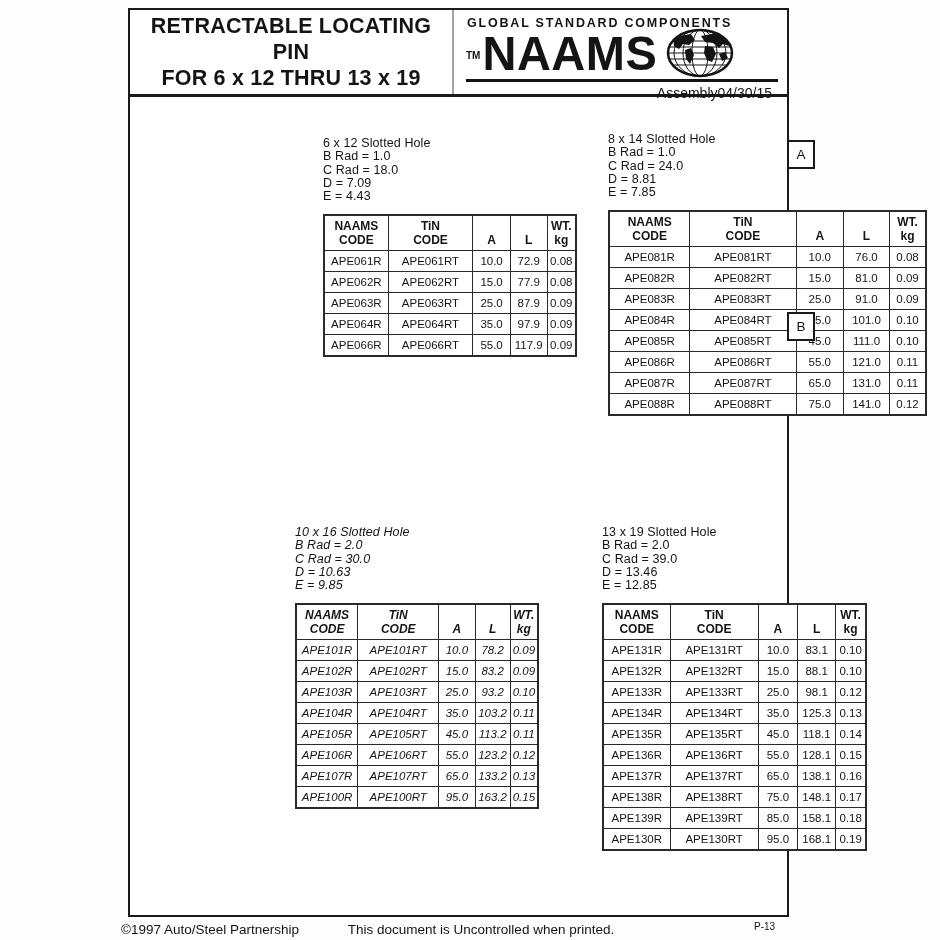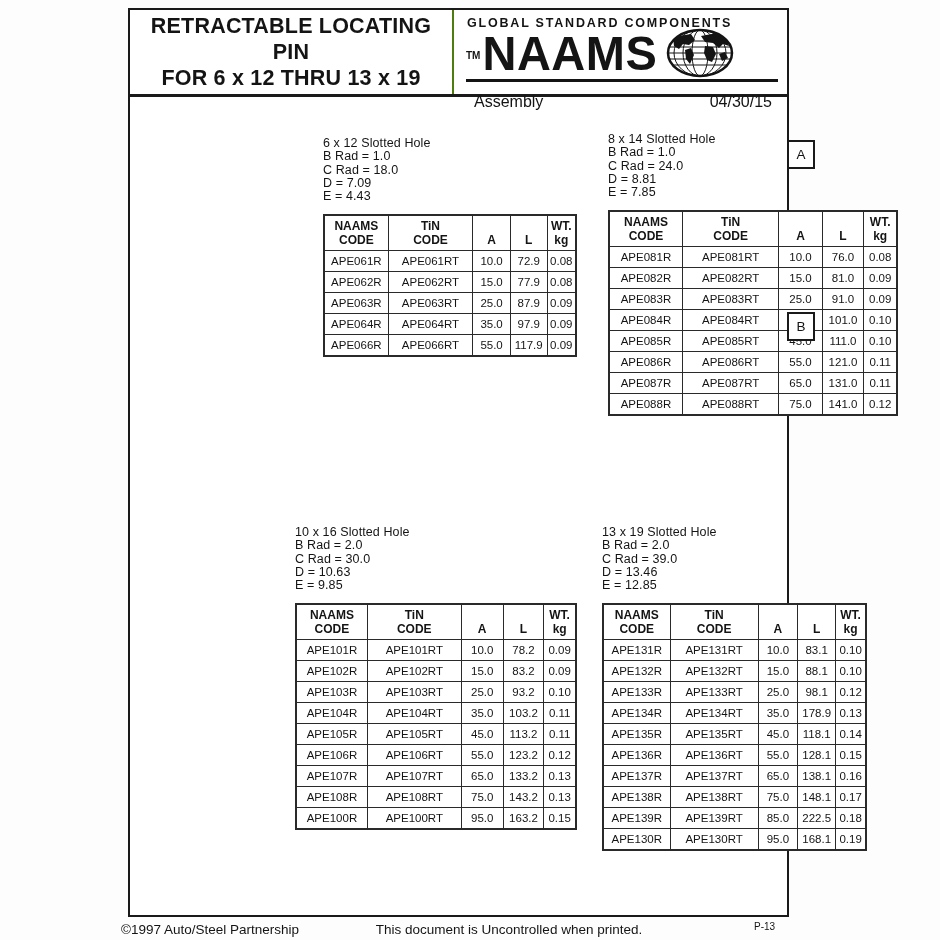--- a/index.html
+++ b/index.html
@@ -11,57 +11,57 @@
     font-family:"Liberation Sans", sans-serif;
     overflow:hidden;
   }
   .sheet {
     position:absolute; left:128px; top:8px; width:661px; height:909px;
     border:2px solid #1a1a1a; background:#fff;
   }
   
   .header { display:flex; height:87px; border-bottom:3px solid #1a1a1a; }
   .title-box {
-    width:324px; border-right:2px solid #4d7c0f;
+    width:324px; border-right:2px solid #a3a3a3;
     display:flex; flex-direction:column; justify-content:center; align-items:center;
     text-align:center; font-weight:bold; font-size:21.5px; line-height:1.22;
     letter-spacing:0.2px; padding:2px 2px;
   }
   .logo-box { flex:1; padding:5px 9px 0 12px; display:flex; flex-direction:column; }
   .tagline {
     font-weight:bold; font-size:12.5px; letter-spacing:1.8px; white-space:nowrap;
     margin:1px 0 0 1px;
   }
   .brand-row {
     display:flex; align-items:center; border-bottom:3px solid #141414;
     padding:0 0 1px 0; height:52px;
   }
   .tm { font-size:10px; font-weight:bold; align-self:center; margin:3px 2px 0 0; }
   .brand-name {
     font-size:47px; font-weight:800; letter-spacing:0.5px; line-height:0.9;
     transform:scaleY(1.02);
   }
   .globe { margin-left:8px; margin-top:1px; }
   .sub-row {
-    display:flex; justify-content:space-between; align-items:center;
-    font-size:16px; padding:3px 6px 0 8px;margin-top:8px;
+    display:flex; justify-content:flex-end; align-items:center;
+    font-size:14px; padding:3px 6px 0 8px;
   }
   
   .marker {
     position:absolute; width:28px; height:29px; background:#fff;
     border:2px solid #1a1a1a; display:flex; align-items:center; justify-content:center;
     font-size:13.5px; z-index:5;
   }
   #marker-a { left:787px; top:140px; }
   #marker-b { left:787px; top:312px; }
   
   .tgroup { position:absolute; }
   #g1 { left:193px; top:127px; width:254px; }
-  #g2 { left:478px; top:123px; width:290px; }
-  #g3 { left:165px; top:516px; width:282px; }
+  #g2 { left:478px; top:123px; width:319px; }
+  #g3 { left:165px; top:516px; width:244px;font-style:italic; }
   #g4 { left:472px; top:516px; width:265px; }
   .caption { font-size:12.5px; line-height:13.3px; letter-spacing:0.1px; }
   .caption div { white-space:nowrap; }
   table {
     border-collapse:collapse; table-layout:fixed; width:100%;
     margin-top:11px; background:#fff;
     border:2px solid #2a2a2a;
   }
   th, td {
     border:1px solid #2a2a2a; text-align:center; vertical-align:middle;
@@ -71,21 +71,21 @@
   th div { line-height:13.5px; }
   td { font-size:11.5px; height:21px; padding:1px 2px; }
   .col-naams-code { width:25.5%; }
   .col-tin-code   { width:33.5%; }
   .col-a          { width:15%; }
   .col-l          { width:14.5%; }
   .col-wt-kg      { width:11.5%; }
   
   .footer { position:absolute; left:0; top:919px; width:904px; height:21px; font-size:13.5px; }
   .footer .copyright { position:absolute; left:121px; top:3px; }
-  .footer .notice    { position:absolute; left:509px; top:3px; transform:translateX(-50%); white-space:nowrap;text-align:center; }
+  .footer .notice    { position:absolute; left:481px; top:3px; transform:translateX(-50%); white-space:nowrap;text-align:center; }
   .footer .pageno    { position:absolute; left:754px; top:2px; font-size:10px; }
 </style>
 </head>
 <body>
 
 <div class="sheet">
 
   <div class="header">
     <div class="title-box">
       <div>RETRACTABLE LOCATING PIN</div>
@@ -388,27 +388,20 @@
             <td>0.12</td>
           </tr>
           <tr>
             <td>APE107R</td>
             <td>APE107RT</td>
             <td>65.0</td>
             <td>133.2</td>
             <td>0.13</td>
           </tr>
           <tr>
-            <td>APE108R</td>
-            <td>APE108RT</td>
-            <td>75.0</td>
-            <td>143.2</td>
-            <td>0.13</td>
-          </tr>
-          <tr>
             <td>APE100R</td>
             <td>APE100RT</td>
             <td>95.0</td>
             <td>163.2</td>
             <td>0.15</td>
           </tr>
         </tbody>
       </table>
   </div>
   <div class="tgroup" id="g4">
@@ -468,21 +461,21 @@
             <td>APE133R</td>
             <td>APE133RT</td>
             <td>25.0</td>
             <td>98.1</td>
             <td>0.12</td>
           </tr>
           <tr>
             <td>APE134R</td>
             <td>APE134RT</td>
             <td>35.0</td>
-            <td>178.9</td>
+            <td>125.3</td>
             <td>0.13</td>
           </tr>
           <tr>
             <td>APE135R</td>
             <td>APE135RT</td>
             <td>45.0</td>
             <td>118.1</td>
             <td>0.14</td>
           </tr>
           <tr>
@@ -503,21 +496,21 @@
             <td>APE138R</td>
             <td>APE138RT</td>
             <td>75.0</td>
             <td>148.1</td>
             <td>0.17</td>
           </tr>
           <tr>
             <td>APE139R</td>
             <td>APE139RT</td>
             <td>85.0</td>
-            <td>222.5</td>
+            <td>158.1</td>
             <td>0.18</td>
           </tr>
           <tr>
             <td>APE130R</td>
             <td>APE130RT</td>
             <td>95.0</td>
             <td>168.1</td>
             <td>0.19</td>
           </tr>
         </tbody>

